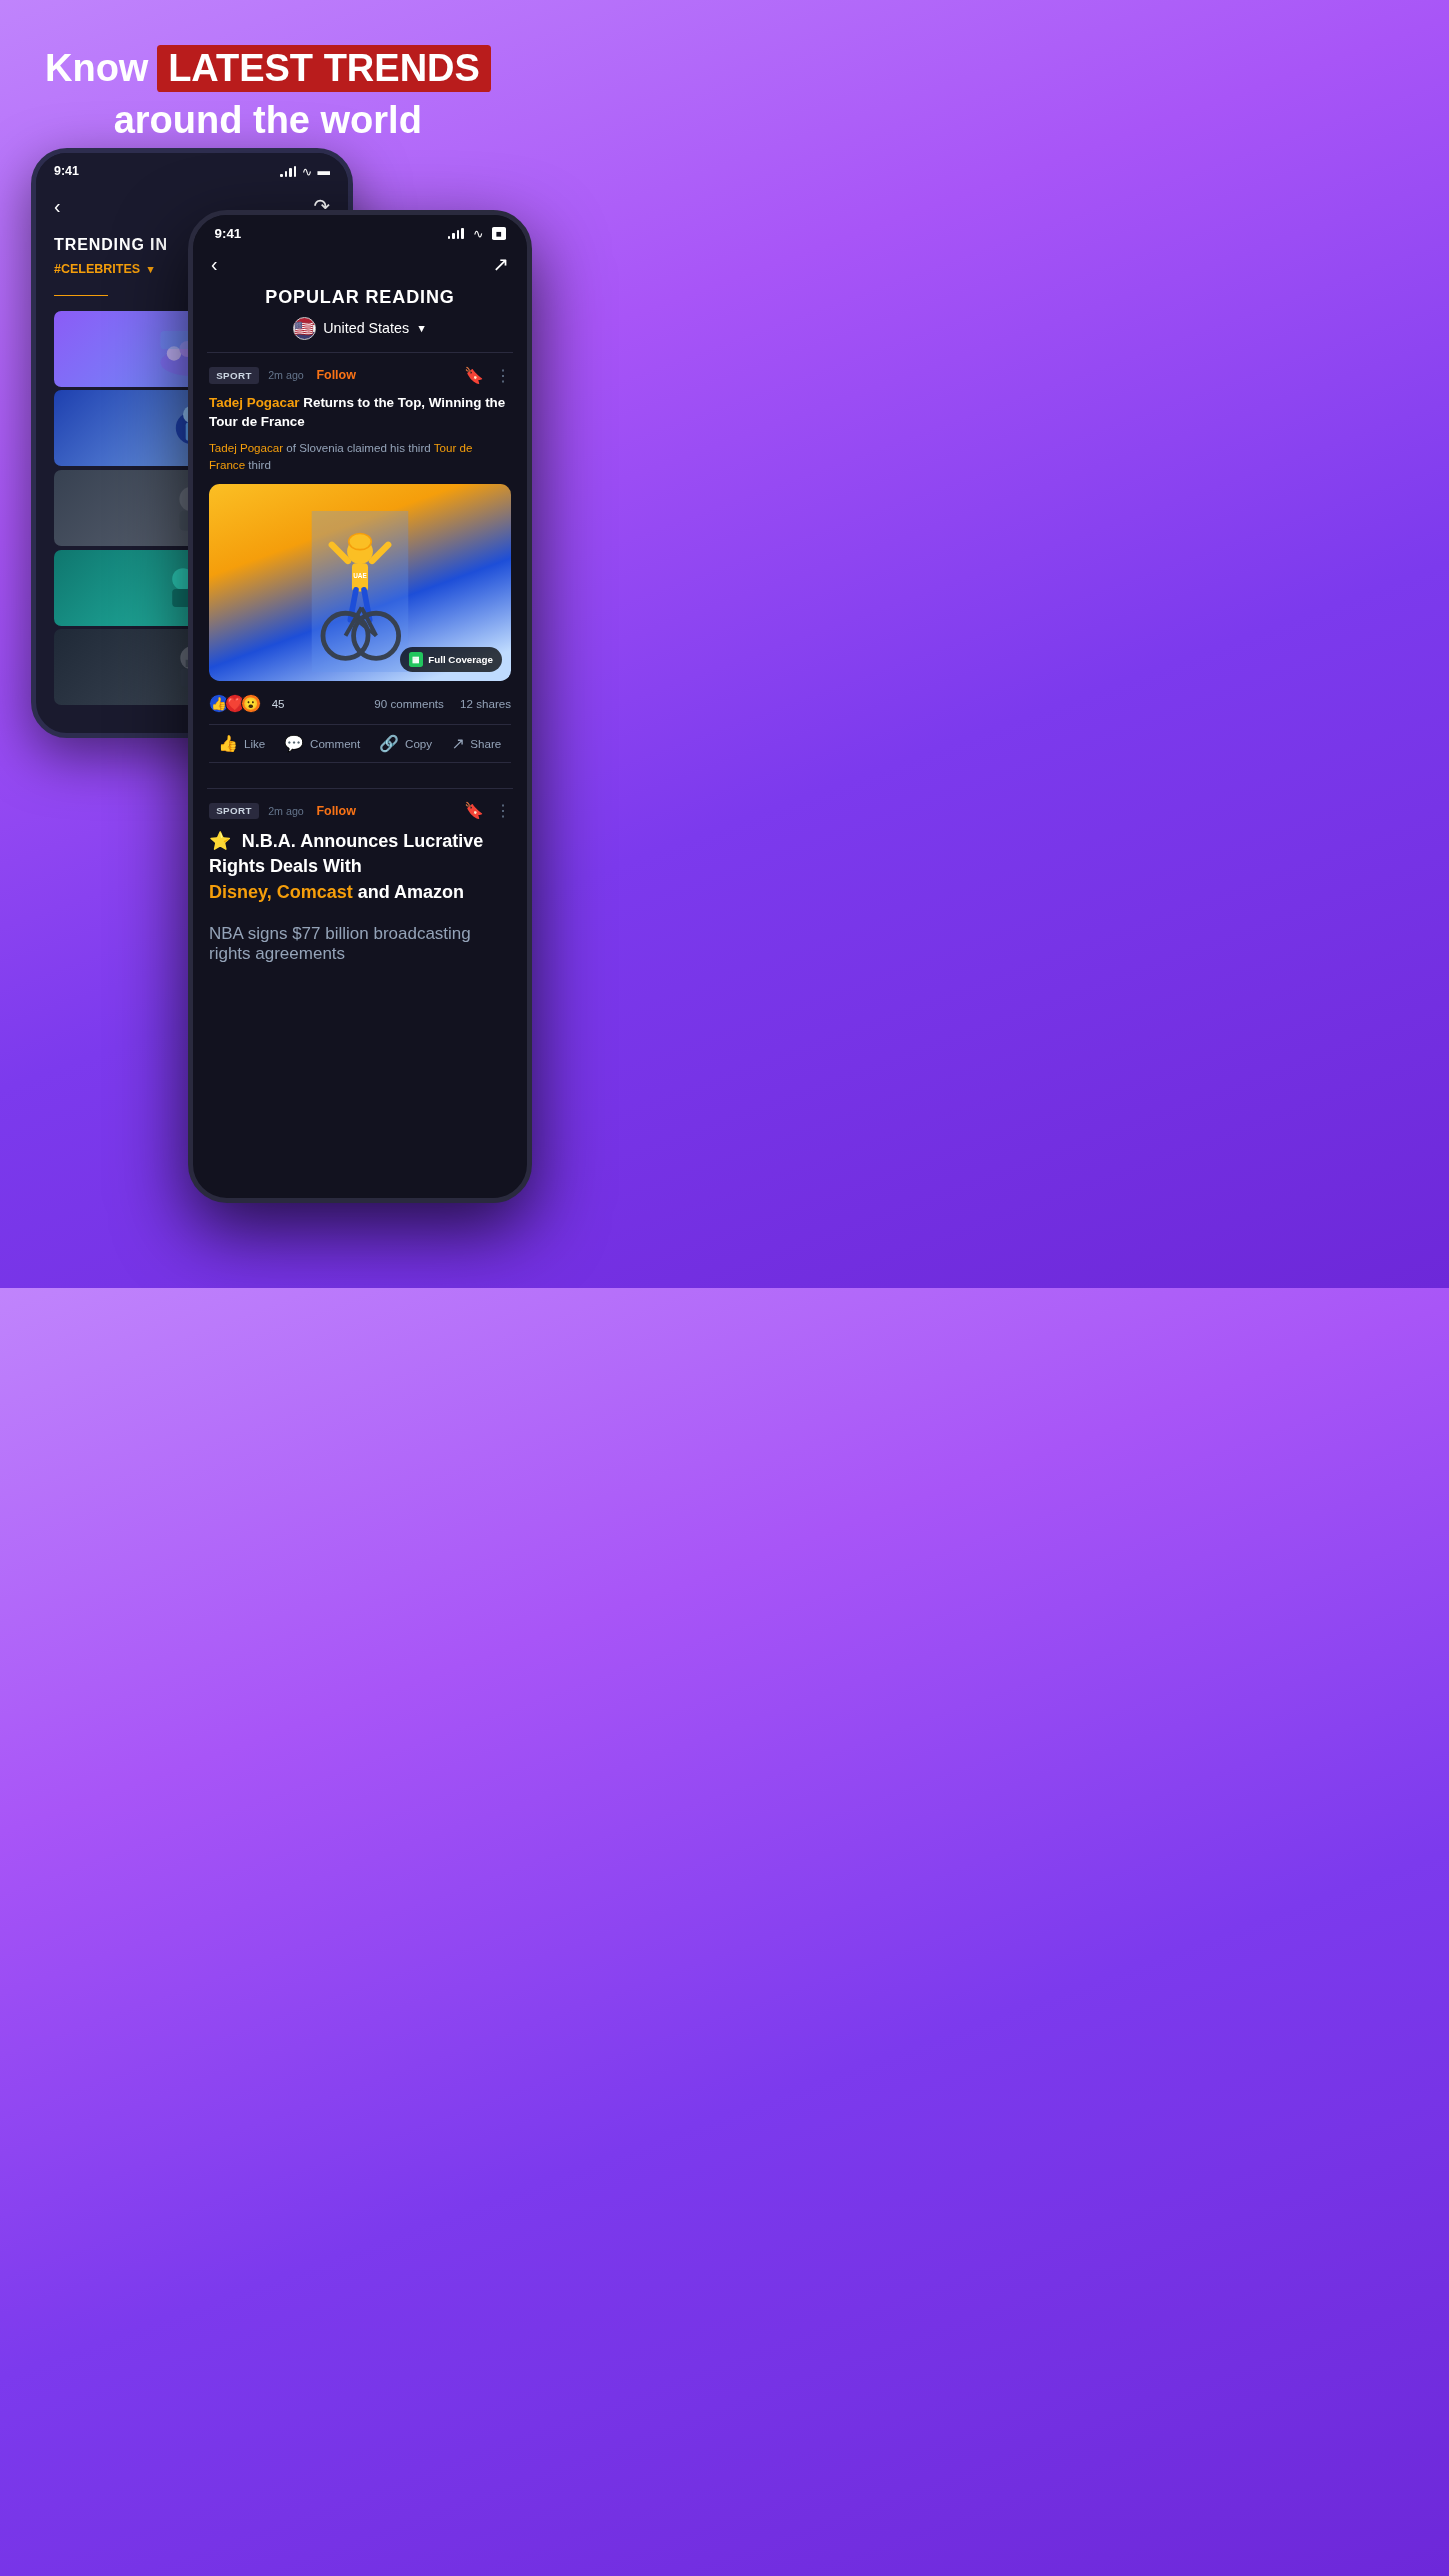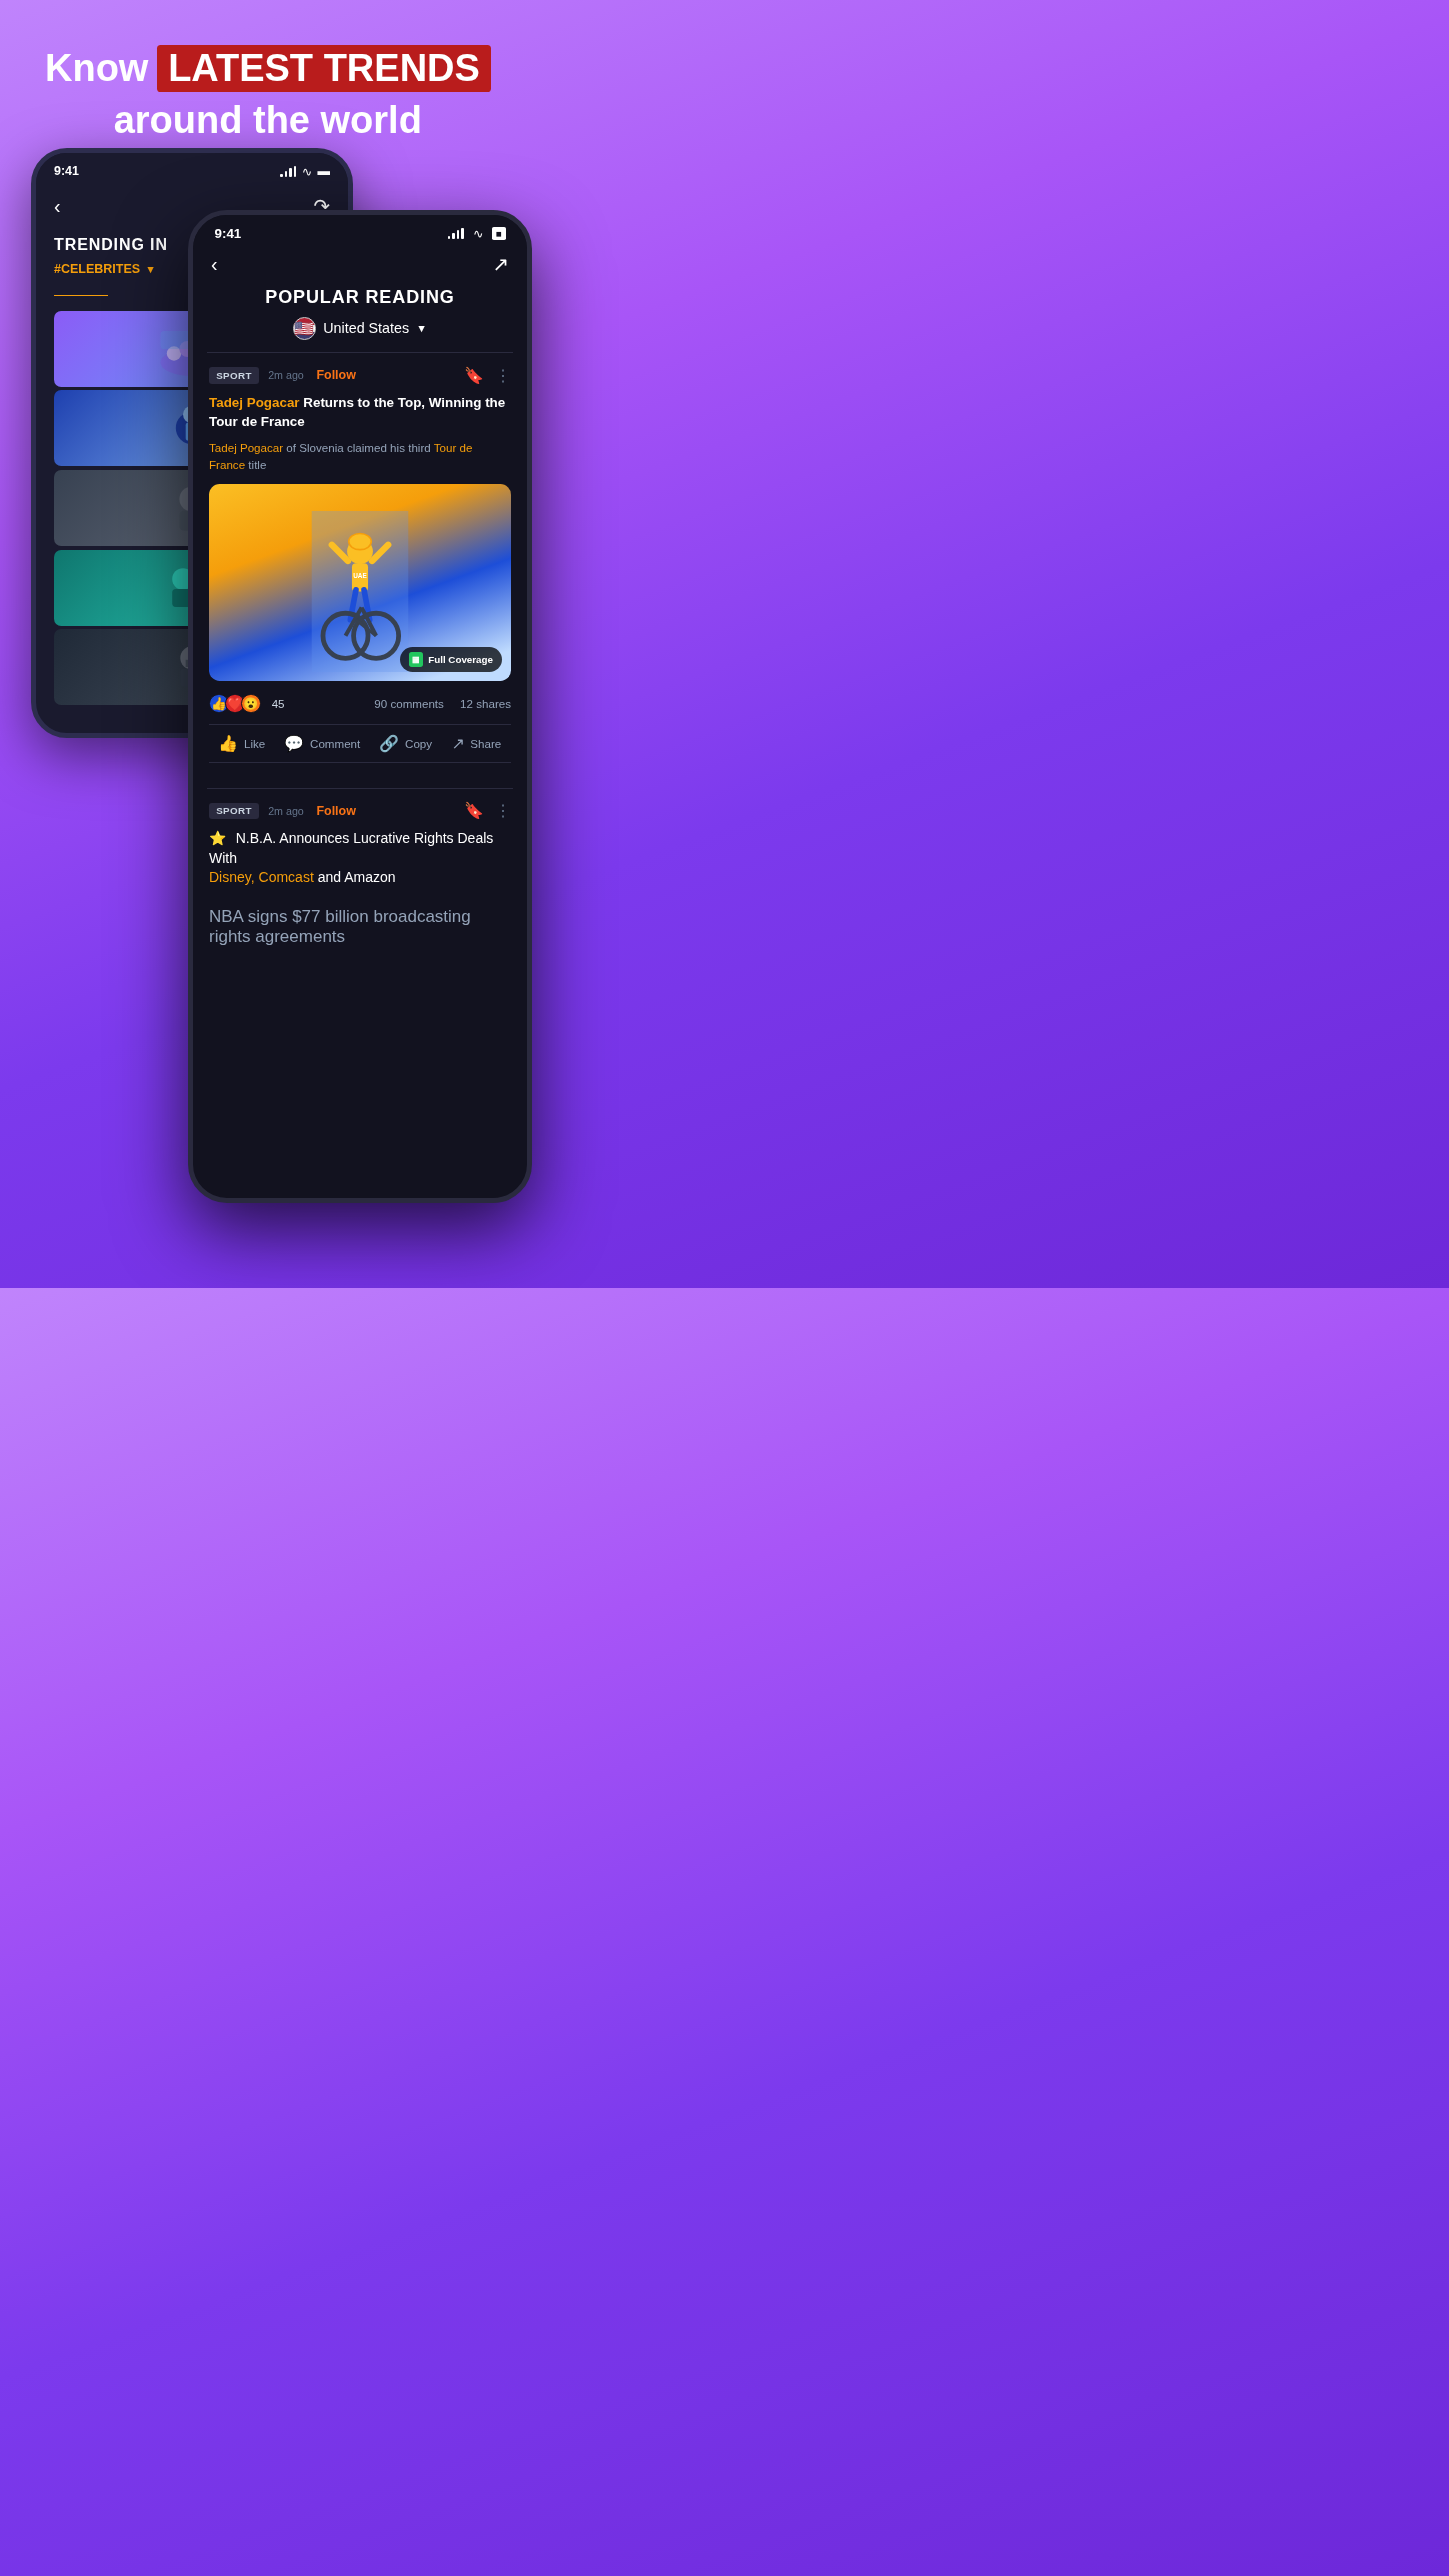--- a/index.html
+++ b/index.html
@@ -385,22 +385,22 @@
     }
     .action-btn .icon {
       font-size: 16px;
     }
 
     
     .article-card2 {
       padding: 12.5px 16px;
     }
     .article-title2 {
-      font-size: 14px;
-      font-weight: 400;
+      font-size: 18px;
+      font-weight: 700;
       color: white;
       line-height: 1.4;
       margin-bottom: 17px;
     }
     .article-title2 .orange { color: #f59e0b; }
     .article-desc2 {
       font-size: 17px;
       color: #94a3b8;
       margin-top: 19px;
     }
@@ -554,21 +554,21 @@
 
     <div class="article-title">
       <span class="author-name">Tadej Pogacar</span>
       <span> Returns to the Top, Winning the Tour de France</span>
     </div>
 
     <div class="article-desc">
       <span class="author-link">Tadej Pogacar</span>
       <span> of Slovenia claimed his third </span>
       <span class="tour-link">Tour de France</span>
-      <span> title</span>
+      <span> third</span>
     </div>
 
     <div class="article-image">
 
       <svg class="cyclist-silhouette" viewBox="0 0 120 200" xmlns="http://www.w3.org/2000/svg">
 
         <rect width="120" height="200" fill="rgba(100,149,237,0.3)"></rect>
 
         <circle cx="60" cy="50" r="16" fill="#fbbf24"></circle>
 

